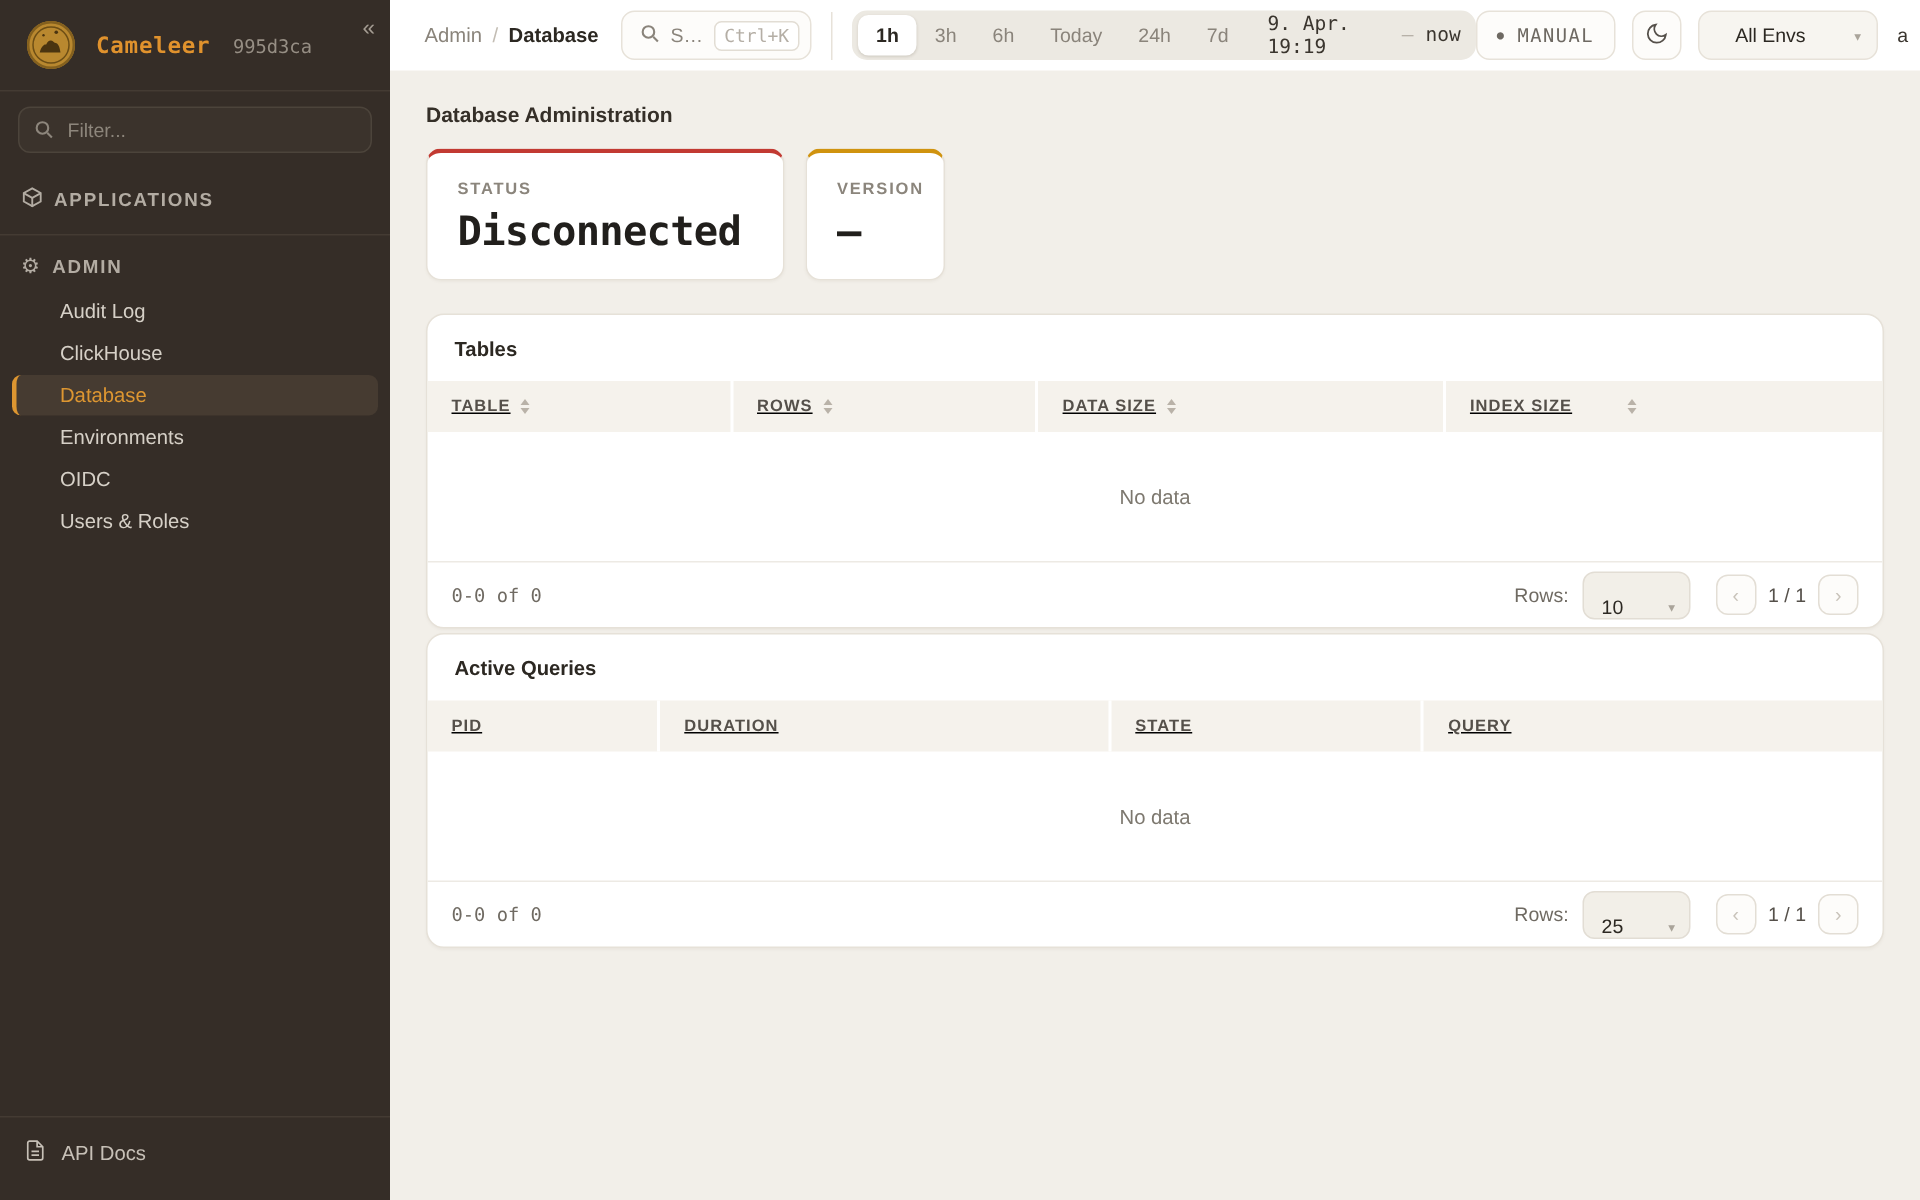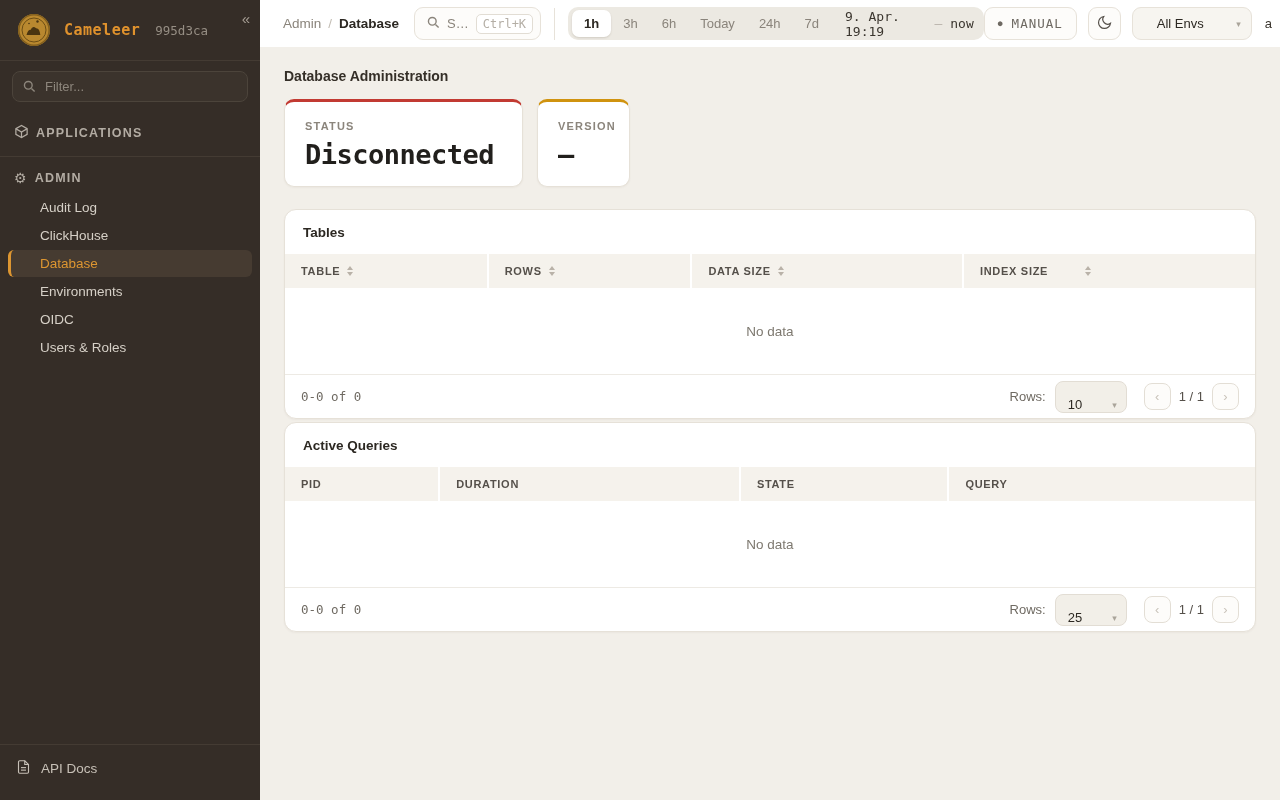--- a/index.html
+++ b/index.html
@@ -71,21 +71,21 @@
   .stat-card { background:#ffffff; border:1px solid #e6e1d8; border-radius:10px; padding:18px 20px 16px 20px; height:88px; box-shadow:0 1px 2px rgba(90,80,60,.05); }
   .stat-card.status { width:239px; border-top:3px solid #c23a32; }
   .stat-card.version { width:93px; border-top:3px solid #d0930f; }
   .stat-label { font-size:11px; font-weight:bold; letter-spacing:1.2px; color:#8b857c; margin-bottom:7px; }
   .stat-value { font-family:"DejaVu Sans Mono", monospace; font-size:27px; font-weight:bold; color:#211f1c; letter-spacing:-0.5px; }
 
   .panel { background:#ffffff; border:1px solid #e6e1d8; border-radius:12px; box-shadow:0 1px 2px rgba(90,80,60,.05); overflow:hidden; }
   .panel + .panel { margin-top:3px; }
   .panel-title { font-size:13.5px; font-weight:bold; color:#2c2822; padding:15px 18px 14px 18px; }
 
-  .thead { display:flex; background:#f5f2ec; }
+  .thead { display:flex; background:#f5f2ec;text-decoration:underline; }
   .th { display:flex; align-items:center; padding:11px 16px; font-size:11px; font-weight:bold; letter-spacing:0.7px; color:#55504a; border-right:2px solid #ffffff; }
   .th:last-child { border-right:none; }
   .sort-icon { display:inline-flex; flex-direction:column; gap:2px; margin-left:7px; }
   .sort-icon i { display:block; width:0; height:0; border-left:3px solid transparent; border-right:3px solid transparent; }
   .sort-icon .up { border-bottom:4px solid #b9b2a8; }
   .sort-icon .dn { border-top:4px solid #b9b2a8; }
 
   .tbody-empty { height:86px; display:flex; align-items:center; justify-content:center; color:#7d786f; font-size:13.5px; }
 
   .pfoot { display:flex; align-items:center; justify-content:space-between; border-top:1px solid #edeae4; padding:8px 16px; height:44px; }

